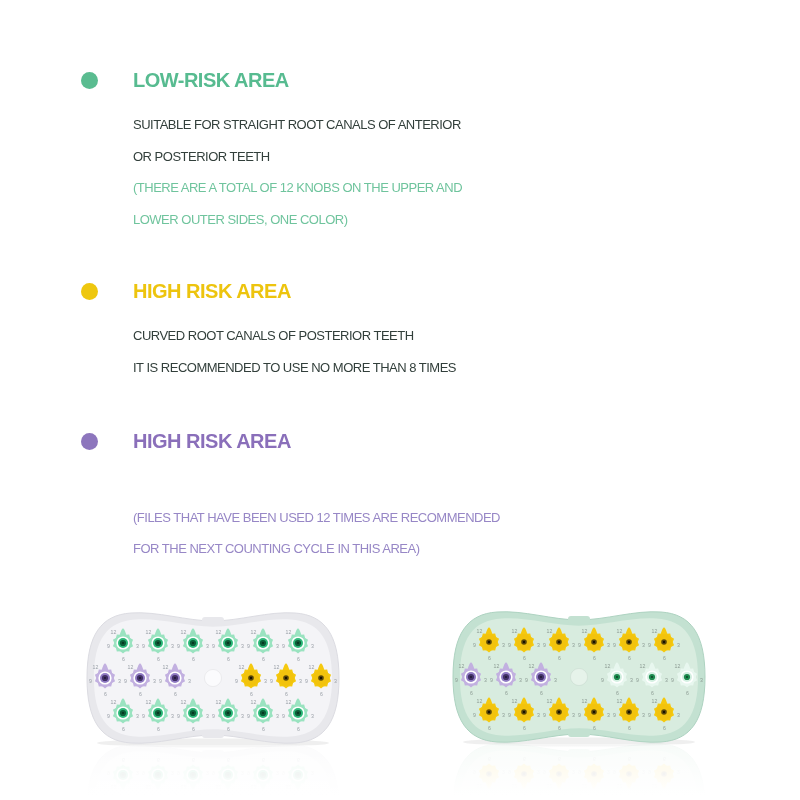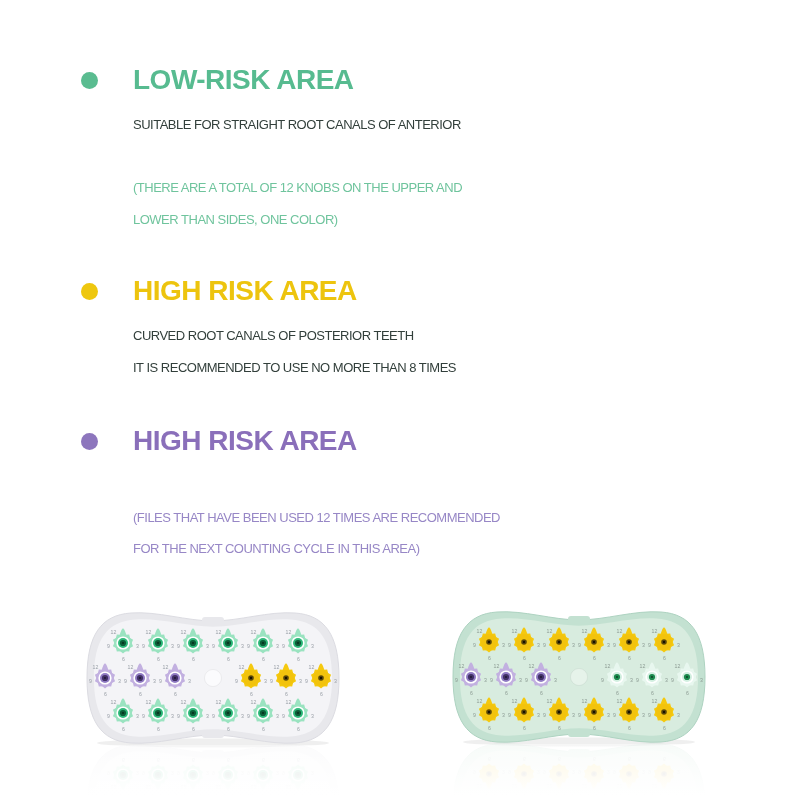--- a/index.html
+++ b/index.html
@@ -8,42 +8,43 @@
     font-family:"Liberation Sans","DejaVu Sans",sans-serif;
     --ink:#323f3b;
   }
   .risk-section{position:absolute;left:0;width:800px;height:180px;}
   .bullet{
     position:absolute;left:81px;top:4px;width:17px;height:17px;border-radius:50%;
     background:var(--bullet,#999);
   }
   .title{
     position:absolute;left:133px;top:0;margin:0;
-    font-size:28px;line-height:24px;font-weight:bold;letter-spacing:-0.5px;
+    font-size:20px;line-height:24px;font-weight:bold;letter-spacing:-0.5px;
     color:var(--title,#333);white-space:nowrap;
   }
   .line{
     position:absolute;left:133px;font-size:13px;line-height:20px;
     letter-spacing:-0.5px;white-space:nowrap;color:var(--ink);
   }
   .line.accent{color:var(--accent,#888);text-align:center;}
   .device{position:absolute;margin:0;padding:0;}
   svg text{font-family:"Liberation Sans","DejaVu Sans",sans-serif;}
 </style>
 </head>
 <body>
 
 <div class="canvas" style="--ink: #323f3b;">
 
   <section class="risk-section" style="top: 68px; --bullet: #5abc90; --title: #57bb90; --accent: #6fc49d;">
     <span class="bullet"></span>
     <h2 class="title">LOW-RISK AREA</h2>
     <div class="line dark" style="top:47px">SUITABLE FOR STRAIGHT ROOT CANALS OF ANTERIOR</div>
+    <div class="line dark" style="top:78.5px">OR POSTERIOR TEETH</div>
     <div class="line accent" style="top:110px">(THERE ARE A TOTAL OF 12 KNOBS ON THE UPPER AND</div>
-    <div class="line accent" style="top:141.5px">LOWER THAN SIDES, ONE COLOR)</div>
+    <div class="line accent" style="top:141.5px">LOWER OUTER SIDES, ONE COLOR)</div>
   </section>
 
   <section class="risk-section" style="top: 279px; --bullet: #eec70f; --title: #edc40e; --accent: #edc40e;">
     <span class="bullet"></span>
     <h2 class="title">HIGH RISK AREA</h2>
     <div class="line dark" style="top:47px">CURVED ROOT CANALS OF POSTERIOR TEETH</div>
     <div class="line dark" style="top:78.5px">IT IS RECOMMENDED TO USE NO MORE THAN 8 TIMES</div>
   </section>
 
   <section class="risk-section" style="top: 429px; --bullet: #8d76bd; --title: #8a6fba; --accent: #9787c6;">

